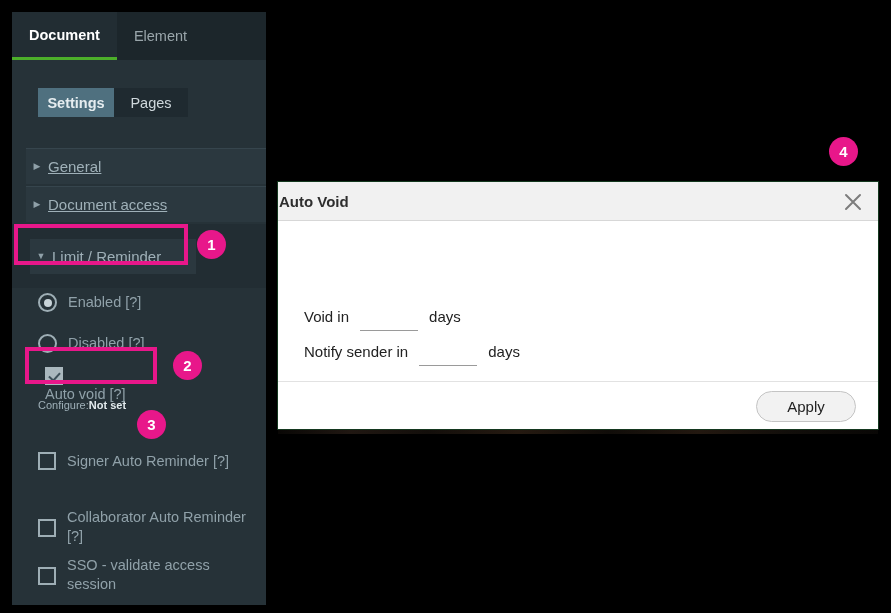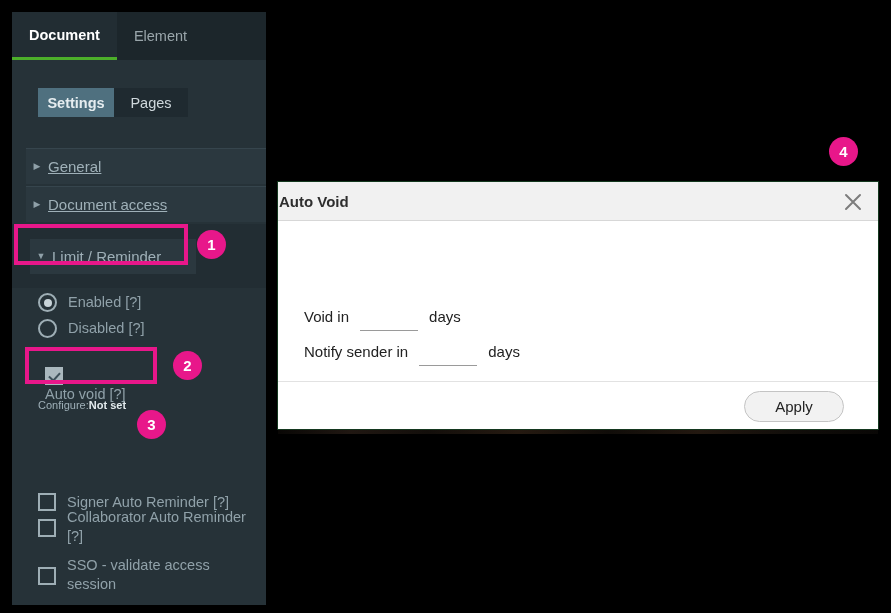--- a/index.html
+++ b/index.html
@@ -187,23 +187,23 @@
     position: absolute;
     left: 4px;
     top: 1px;
     width: 5px;
     height: 9px;
     border: solid #3d5059;
     border-width: 0 2px 2px 0;
     transform: rotate(42deg);
   }
   #opt-enabled { top: 281px; }
-  #opt-disabled { top: 307px; }
+  #opt-disabled { top: 322px; }
   #opt-autovoid { top: 355px; left: 33px; flex-direction: column; }
-  #opt-signer { top: 481px; }
+  #opt-signer { top: 440px; }
   #opt-collab { top: 496px; }
   #opt-sso { top: 544px; }
   #opt-collab .optlabel, #opt-sso .optlabel { width: 180px; }
   #opt-collab .cbox, #opt-sso .cbox { margin-top: 11px; }
 
   
   #configure-status {
     position: absolute;
     left: 26px;
     top: 387px;
@@ -342,21 +342,21 @@
     color: #222222;
   }
 
   #modal-footer {
     position: relative;
     height: 49px;
     border-top: 1px solid #e2e2e2;
     display: flex;
     align-items: center;
     justify-content: flex-end;
-    padding-right: 34px;
+    padding-right: 22px;
     box-sizing: border-box;
   }
   .modal-btn {
     height: 31px;
     min-width: 100px;
     margin-left: 14px;
     background: #f2f2f2;
     border: 1px solid #c4c4c4;
     border-radius: 16px;
     font-family: inherit;

